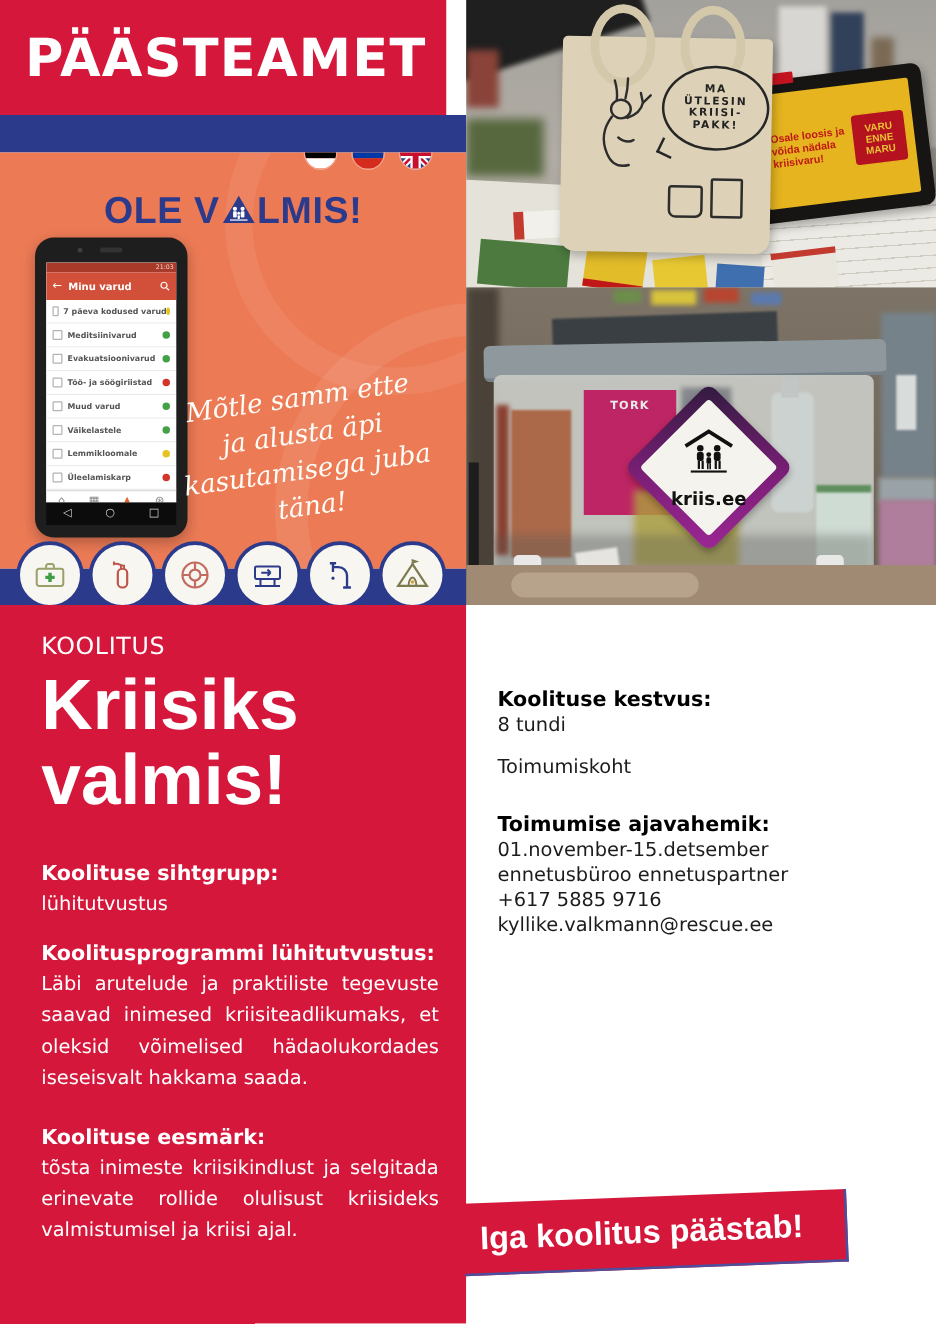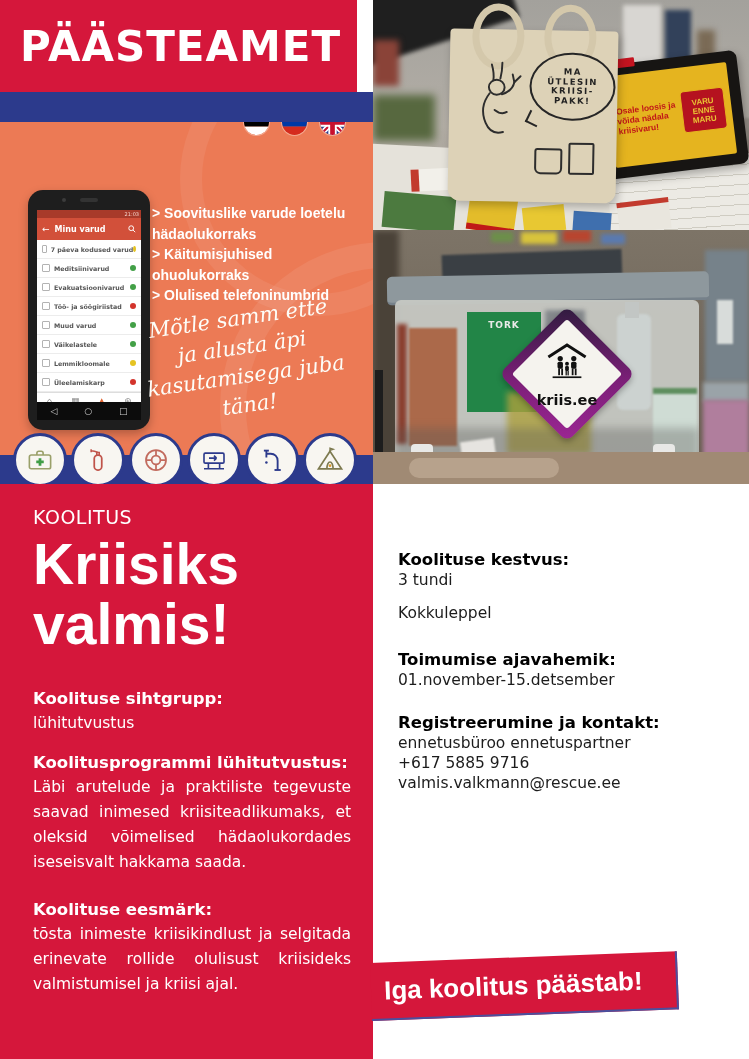--- a/index.html
+++ b/index.html
@@ -102,21 +102,21 @@
   .tbl{left:-8px;top:150px;width:250px;height:90px;background:#e5e2da;transform:rotate(3deg);}
   .tbl2{left:236px;top:158px;width:150px;height:80px;background:#eceae4;transform:rotate(-4deg);
         background-image:repeating-linear-gradient(0deg,transparent 0 9px,#cfccc2 9px 10px);}
 
   
   .boxgrp{left:14px;top:28px;width:322px;height:206px;}
   .lid{position:absolute;left:0;top:16px;width:322px;height:26px;background:#8e989d;border-radius:5px;
        transform:rotate(-1deg);border-bottom:3px solid #76818a;}
   .boxbody{position:absolute;left:8px;top:42px;width:304px;height:160px;background:rgba(199,201,196,.94);
            border-radius:6px;overflow:hidden;}
-  .tork{position:absolute;left:72px;top:12px;width:74px;height:100px;background:#15803d;opacity:.92;}
+  .tork{position:absolute;left:72px;top:12px;width:74px;height:100px;background:#be185d;opacity:.92;}
   .tork span{display:block;text-align:center;color:#eee;font-weight:bold;font-size:9px;margin-top:8px;letter-spacing:1px;}
   .foot{position:absolute;width:22px;height:16px;background:#e8e8e6;border-radius:4px;bottom:4px;}
 
   .diamond{position:absolute;left:132px;top:68px;width:96px;height:96px;transform:rotate(45deg);
            background:linear-gradient(135deg,#2f1b3e,#7c1f78 55%,#9c2694);border-radius:8px;
            box-shadow:2px 2px 6px rgba(0,0,0,.3);}
   .diamond-in{position:absolute;inset:9px;background:#f5f3ee;border-radius:3px;}
   .sticker-content{position:absolute;left:132px;top:68px;width:96px;height:96px;display:flex;flex-direction:column;
                    align-items:center;justify-content:center;}
   .sticker-content .kw{font-size:14.5px;font-weight:bold;color:#111;margin-top:8px;}
@@ -192,20 +192,34 @@
               <rect width="24" height="24" fill="#2b3f8e"></rect>
           <path d="M0 0L24 24M24 0L0 24" stroke="#fff" stroke-width="5"></path>
           <path d="M0 0L24 24M24 0L0 24" stroke="#c8102e" stroke-width="2"></path>
           <path d="M12 0v24M0 12h24" stroke="#fff" stroke-width="8"></path>
           <path d="M12 0v24M0 12h24" stroke="#c8102e" stroke-width="4.5"></path>
             </g>
           </svg>
       </span>
     </div>
 
+    <div class="abs slogan">
+      <span>OLE V</span><span class="tri"><svg width="28" height="25" viewBox="0 0 32 28">
+            <path d="M16 1.5L30.5 26.5H1.5Z" fill="#2c3a8c"></path>
+            <g fill="#fff">
+              <circle cx="12.5" cy="13.5" r="1.9"></circle>
+              <rect x="10.8" y="15.8" width="3.4" height="5.6" rx="1"></rect>
+              <circle cx="19.5" cy="13.5" r="1.9"></circle>
+              <rect x="17.8" y="15.8" width="3.4" height="5.6" rx="1"></rect>
+              <circle cx="16" cy="17.6" r="1.4"></circle>
+              <rect x="14.9" y="19.3" width="2.2" height="3.4" rx=".8"></rect>
+              <rect x="8" y="23.2" width="16" height="1.1"></rect>
+            </g>
+          </svg></span><span>LMIS!</span>
+    </div>
 
     <div class="abs phone">
       <div class="abs cam"></div>
       <div class="abs spk"></div>
       <div class="abs screen">
         <div class="statusbar">
           <span>21:03</span>
         </div>
         <div class="appbar">
           <span class="bk">←</span>
@@ -262,25 +276,20 @@
           <span>⊛</span>
         </div>
       </div>
       <div class="abs androidbar">
         <span>◁</span>
         <span>○</span>
         <span>□</span>
       </div>
     </div>
 
-    <div class="abs features">
-      <div>&gt; Soovituslike varude loetelu hädaolukorraks</div>
-      <div>&gt; Käitumisjuhised ohuolukorraks</div>
-      <div>&gt; Olulised telefoninumbrid</div>
-    </div>
 
     <div class="abs handwritten">
       <div>Mõtle samm ette</div>
       <div>ja alusta äpi</div>
       <div>kasutamisega juba täna!</div>
     </div>
   </div>
 
   <div class="abs stripe-bot"></div>
 
@@ -463,32 +472,31 @@
       </div>
     </div>
     <div class="abs blur1" style="left:88px;top:210px;width:34px;height:18px;background:#e6e4e0;transform:rotate(-8deg);"></div>
     <div class="abs tanbox"></div>
     <div class="abs tanhandle"></div>
   </div>
 
   <div class="abs details">
     <div>
       <div class="d-h">Koolituse kestvus:</div>
-      <div class="d-b">3 tundi</div>
+      <div class="d-b">8 tundi</div>
     </div>
     <div class="d-i2">
-      <div class="d-b">Kokkuleppel</div>
+      <div class="d-b">Toimumiskoht</div>
     </div>
     <div class="d-i3">
       <div class="d-h">Toimumise ajavahemik:</div>
       <div class="d-b">01.november-15.detsember</div>
     </div>
-    <div class="d-h d-contact-h">Registreerumine ja kontakt:</div>
     <div class="d-b">ennetusbüroo ennetuspartner</div>
     <div class="d-b">+617 5885 9716</div>
-    <div class="d-b">valmis.valkmann@rescue.ee</div>
+    <div class="d-b">kyllike.valkmann@rescue.ee</div>
   </div>
 
   <div class="abs banner">
     <span>Iga koolitus päästab!</span>
   </div>
 
 </div>
 
 </body></html>

